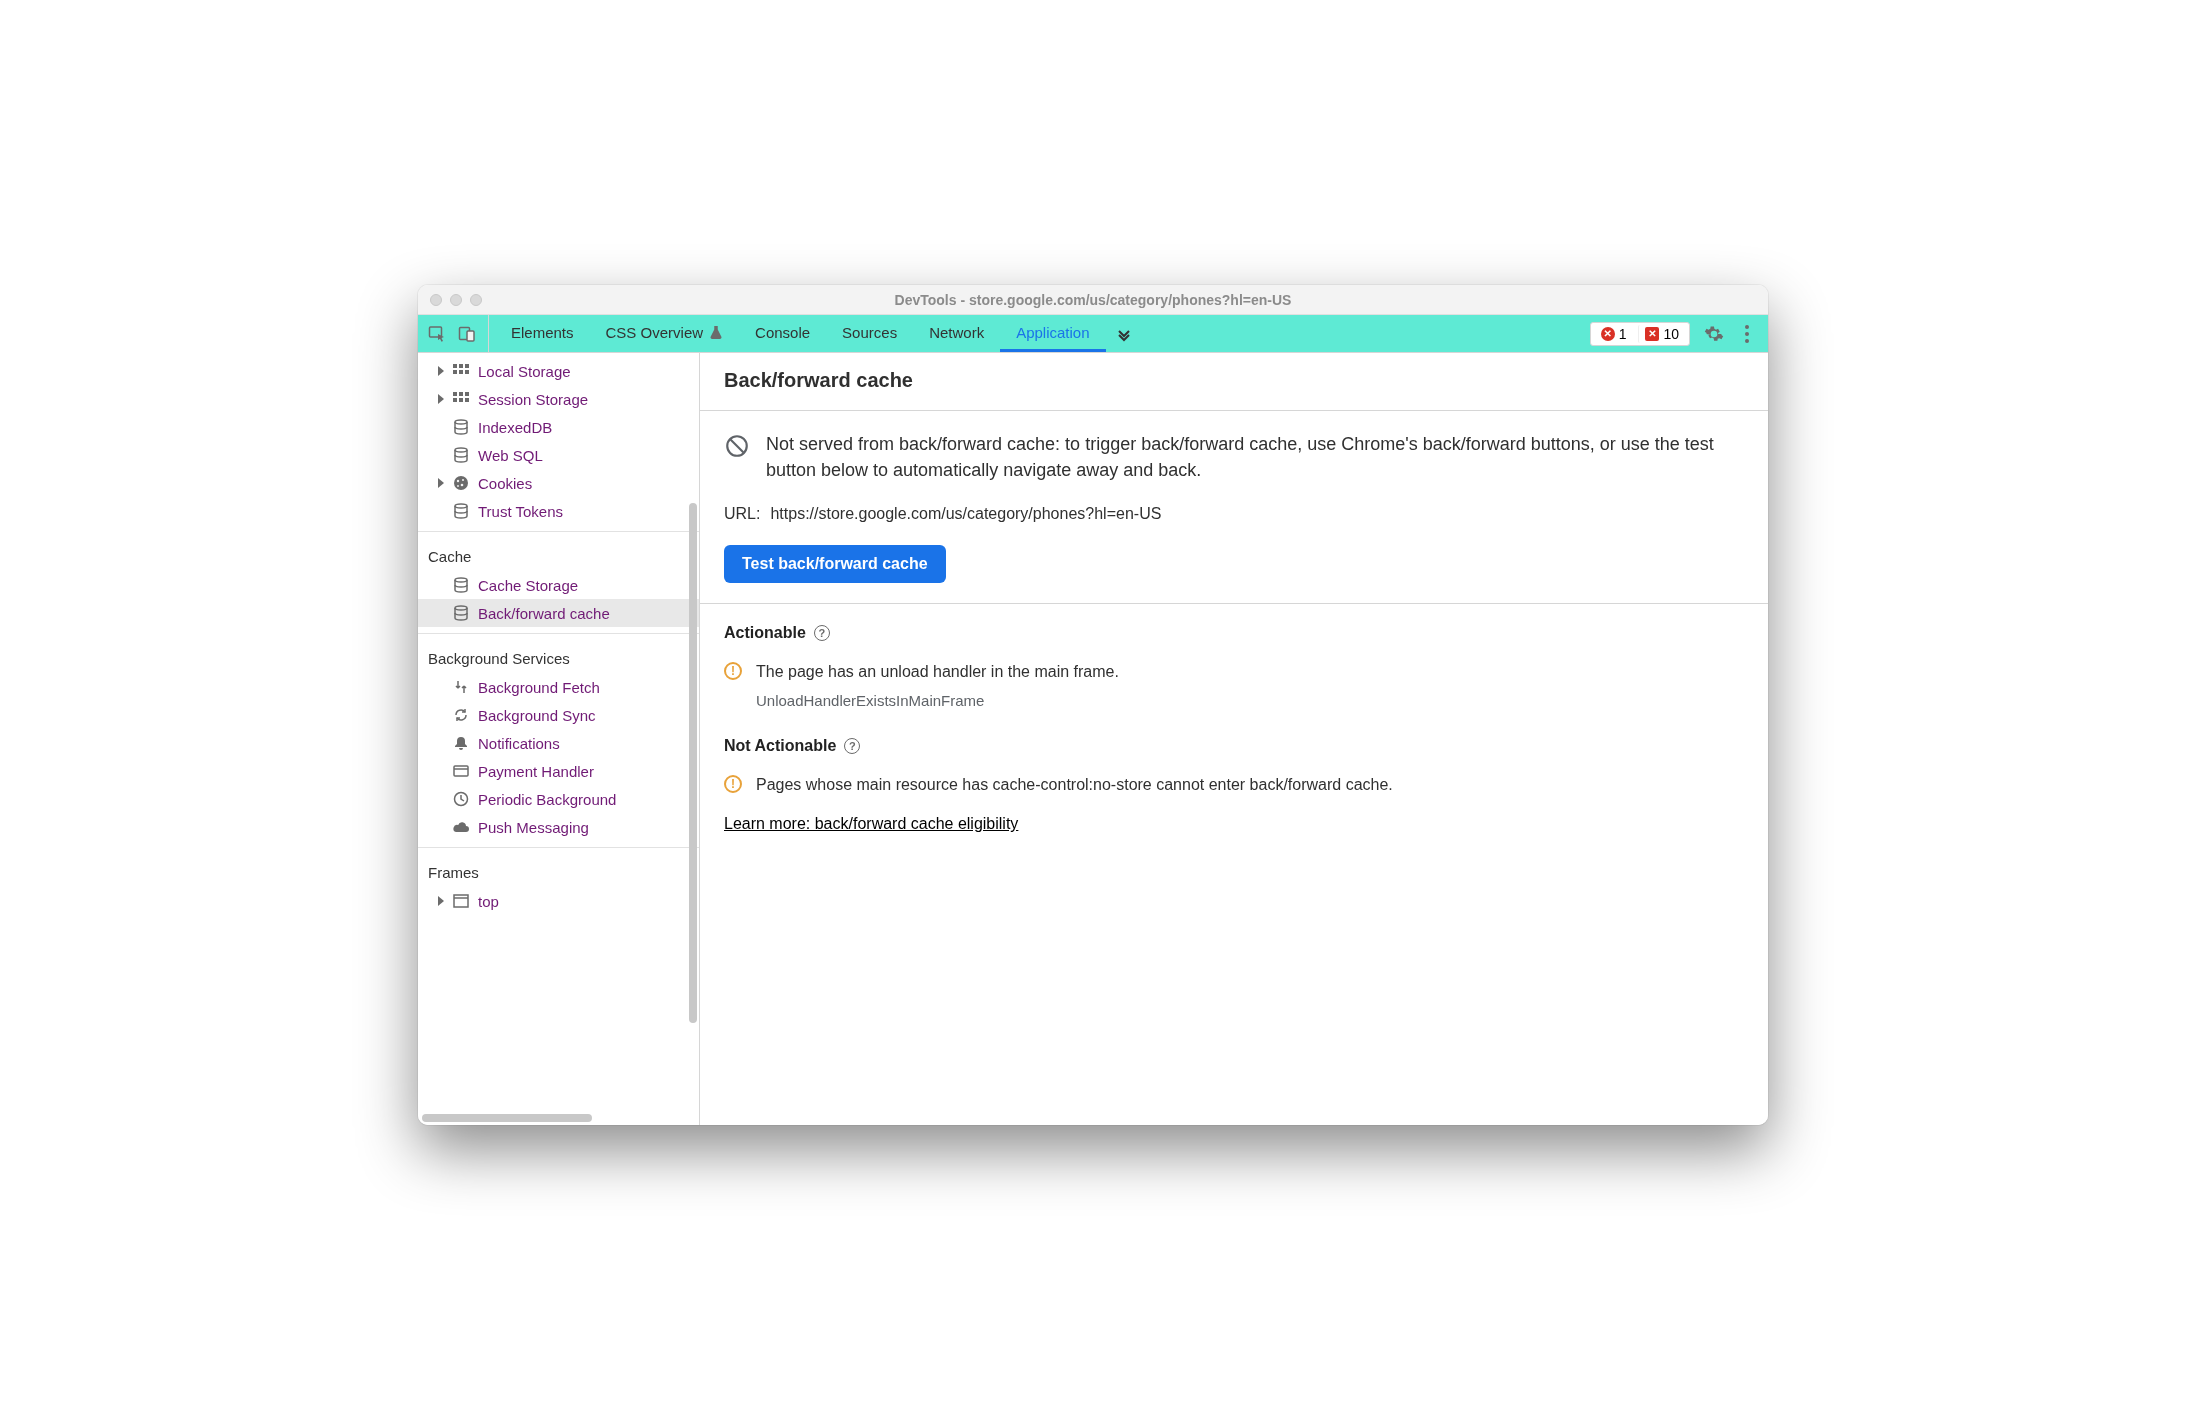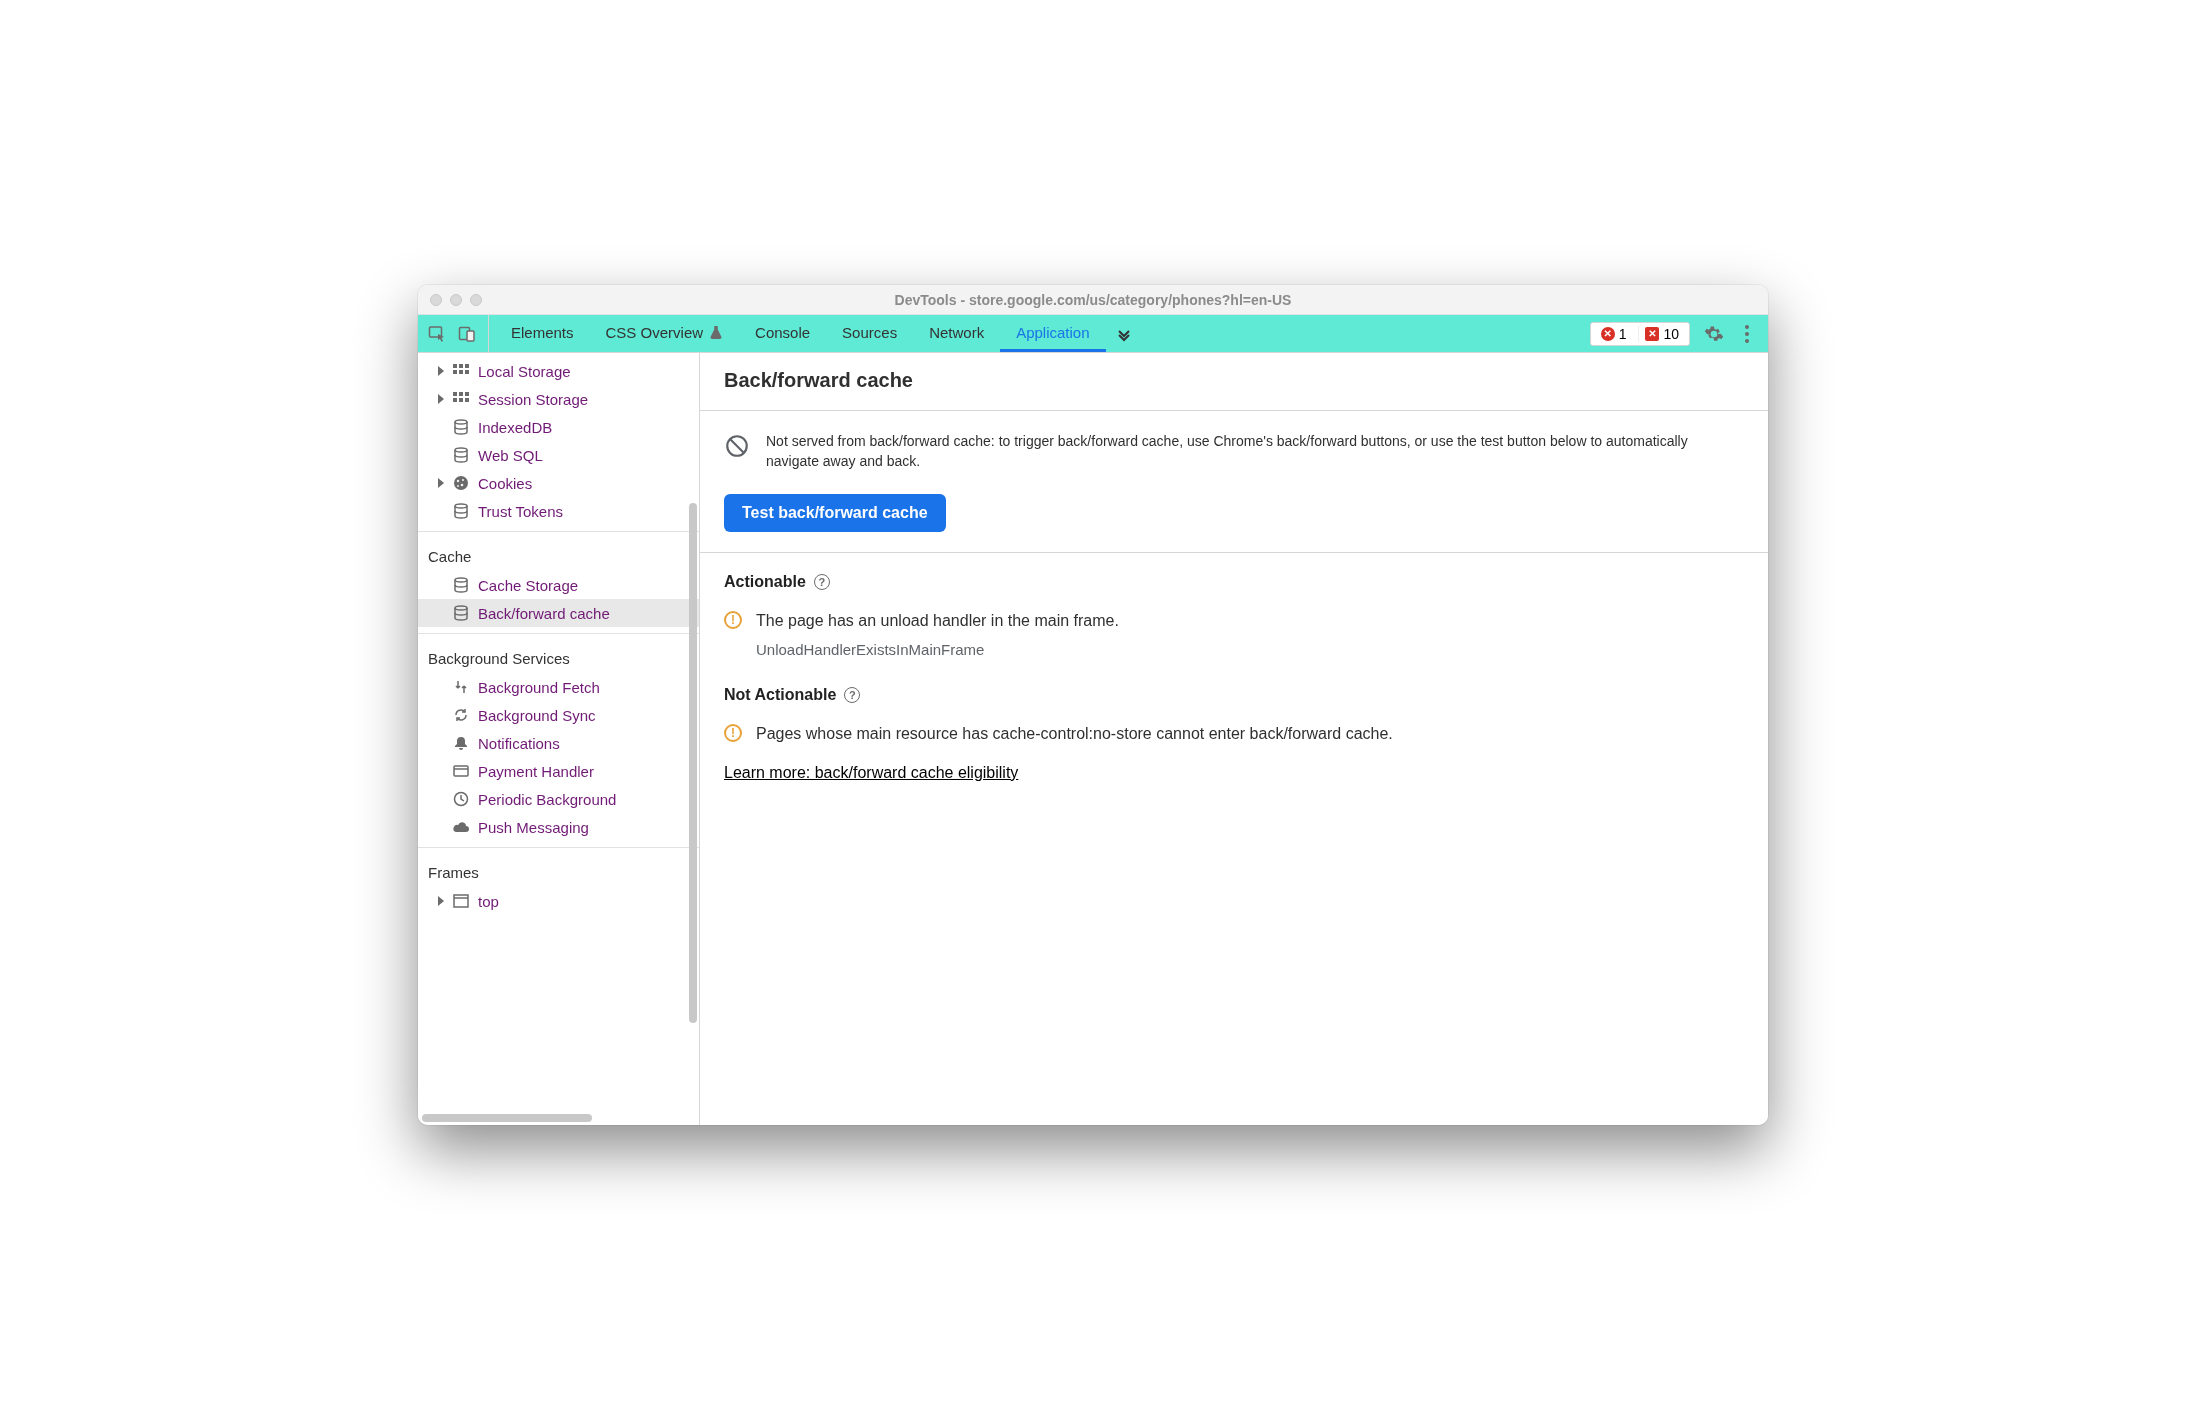--- a/index.html
+++ b/index.html
@@ -136,21 +136,21 @@
   .content { flex:1; overflow:auto; background:#fff; display:flex; flex-direction:column; }
   .content-header {
     padding: 16px 24px 18px 24px;
     border-bottom:1px solid #d6d6d6;
   }
   .content-header h1 { font-size:20px; font-weight:600; color:#303030; }
 
   .panel { padding: 20px 24px; border-bottom:1px solid #d6d6d6; }
   .notice { display:flex; gap:16px; }
   .notice .icn { color:#5f6368; flex-shrink:0; margin-top:2px; }
-  .notice-text { font-size:14px; color:#303030; line-height:1.45; }
+  .notice-text { font-size:18px; color:#303030; line-height:1.45; }
   .urlrow { display:flex; gap:10px; margin-top:22px; font-size:16px; color:#303030; }
   .urlrow .label { color:#303030; }
   .urlrow .val { color:#303030; }
   .primary-btn {
     margin-top:22px;
     background:#1a73e8; color:#fff; border:none;
     font-size:16px; font-weight:600;
     padding:10px 18px; border-radius:6px;
     cursor:pointer;
   }
@@ -458,20 +458,24 @@
       <div class="panel">
         <div class="notice">
           <span class="icn">
             <svg width="26" height="26" viewBox="0 0 24 24" fill="none" stroke="currentColor" stroke-width="2">
                 <circle cx="12" cy="12" r="9"></circle>
                 <path d="M6 6l12 12"></path>
               </svg>
           </span>
           <div class="notice-text">Not served from back/forward cache: to trigger back/forward cache, use Chrome's back/forward buttons, or use the test button below to automatically navigate away and back.</div>
         </div>
+        <div class="urlrow">
+          <span class="label">URL:</span>
+          <span class="val">https://store.google.com/us/category/phones?hl=en-US</span>
+        </div>
         <button class="primary-btn">Test back/forward cache</button>
       </div>
 
       <div class="content-body">
         <div class="group-title">
           <span>Actionable</span>
           <span class="help-icon">?</span>
         </div>
         <div class="issue">
           <span class="warn-icon">!</span>

